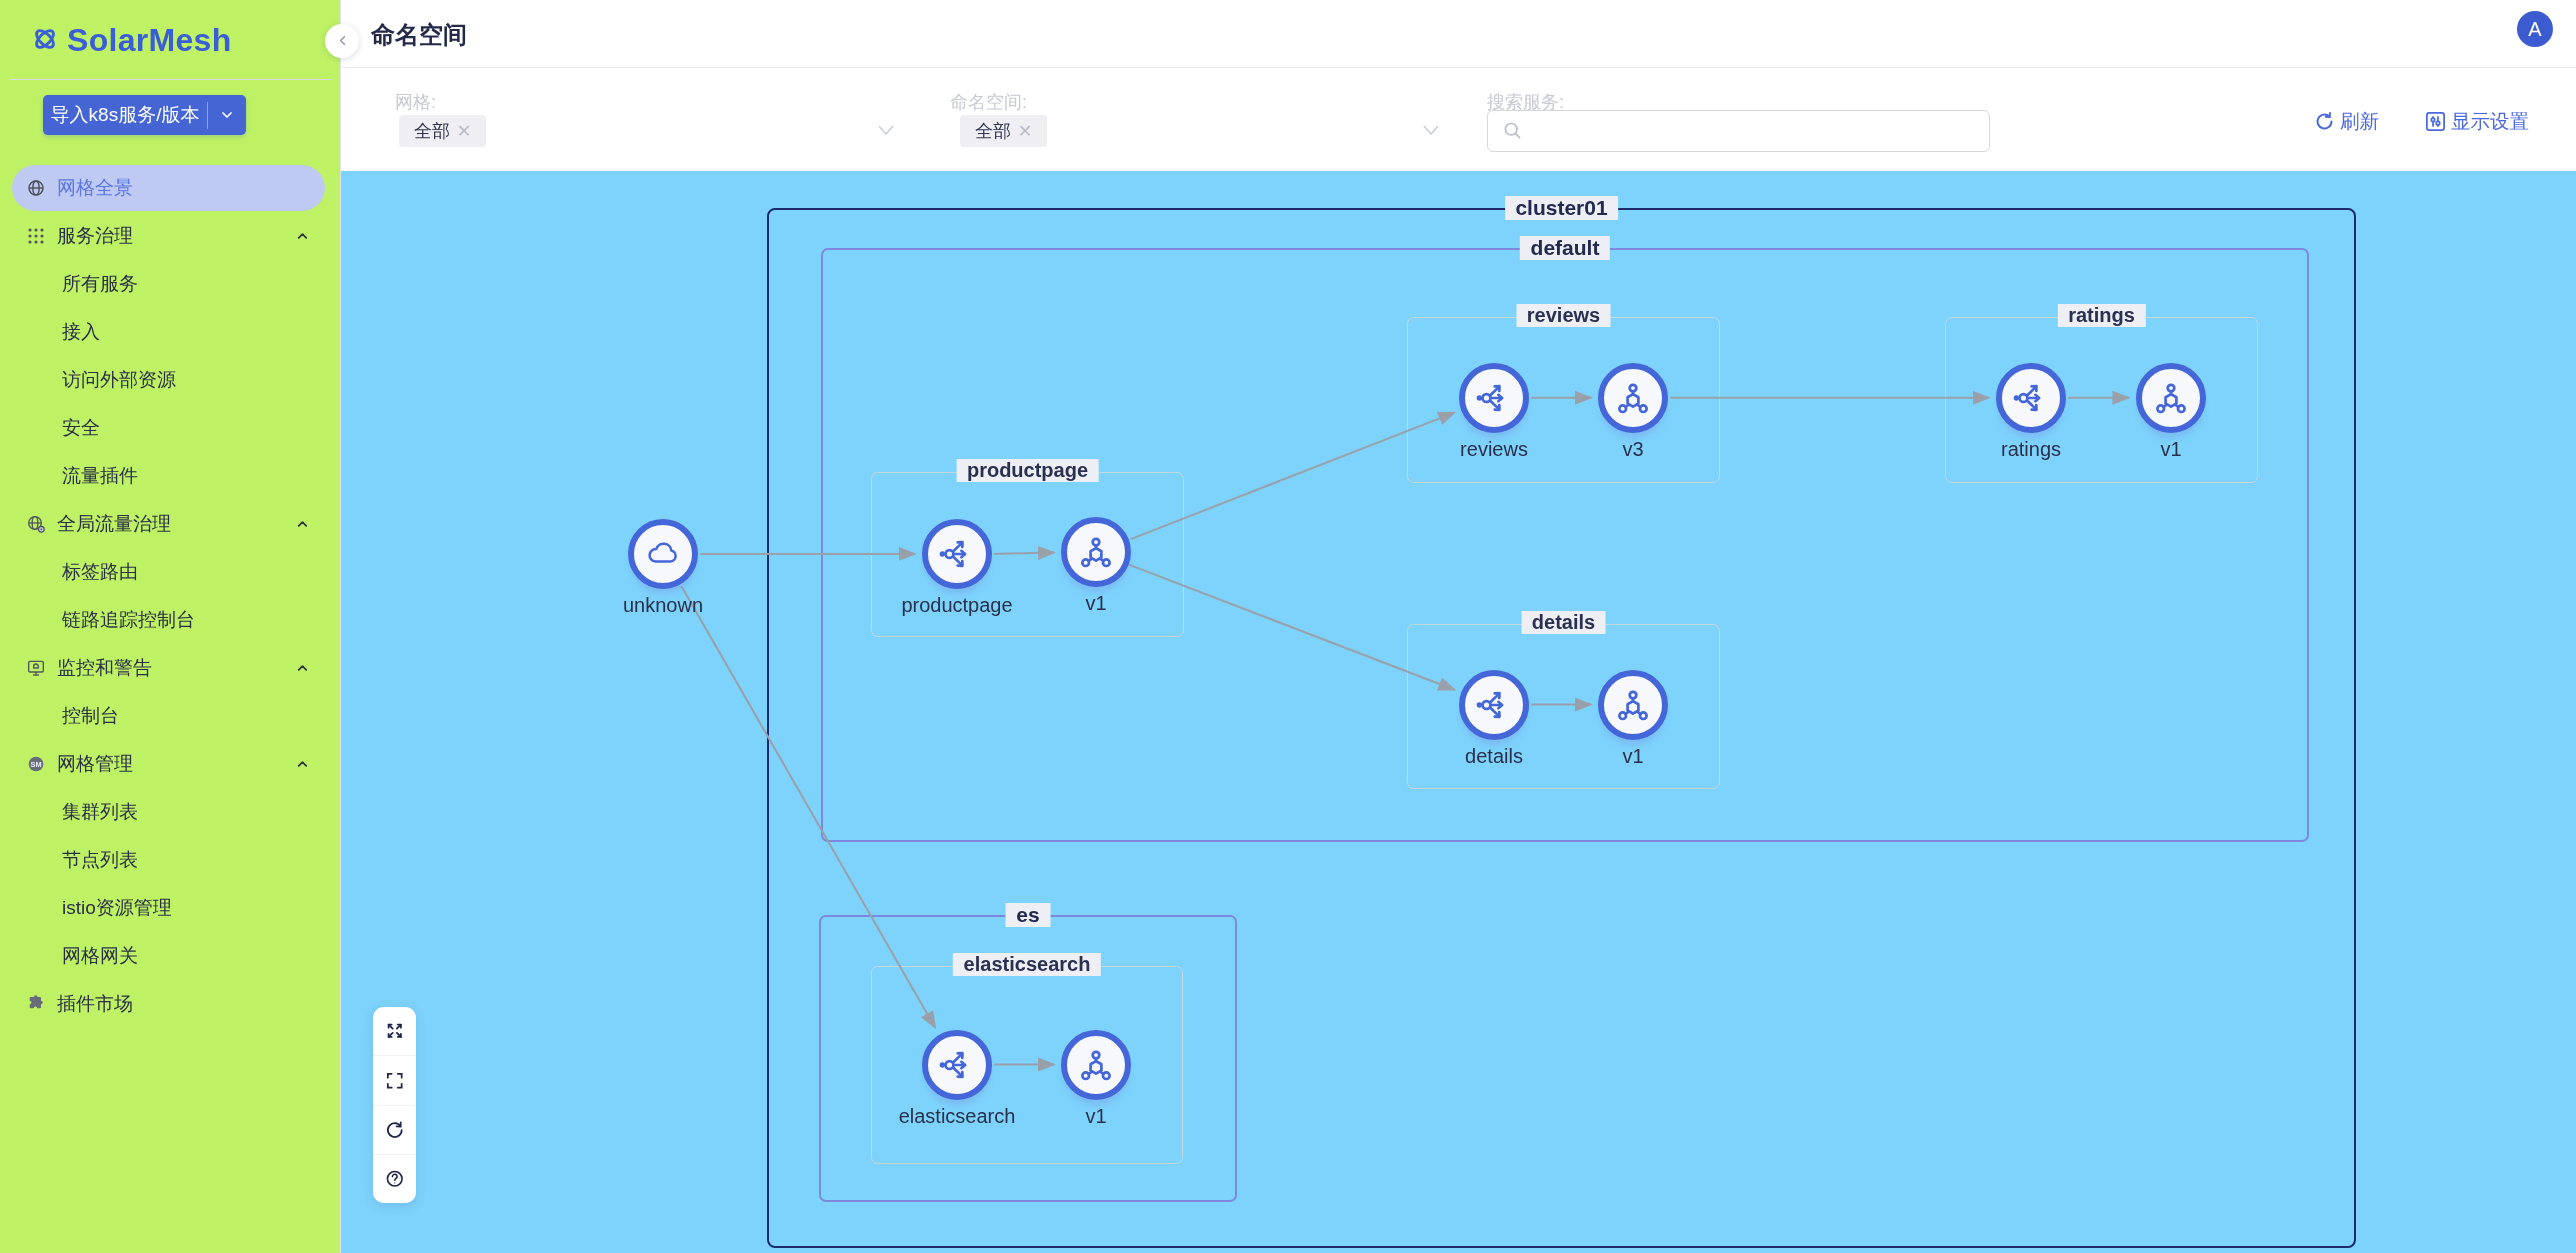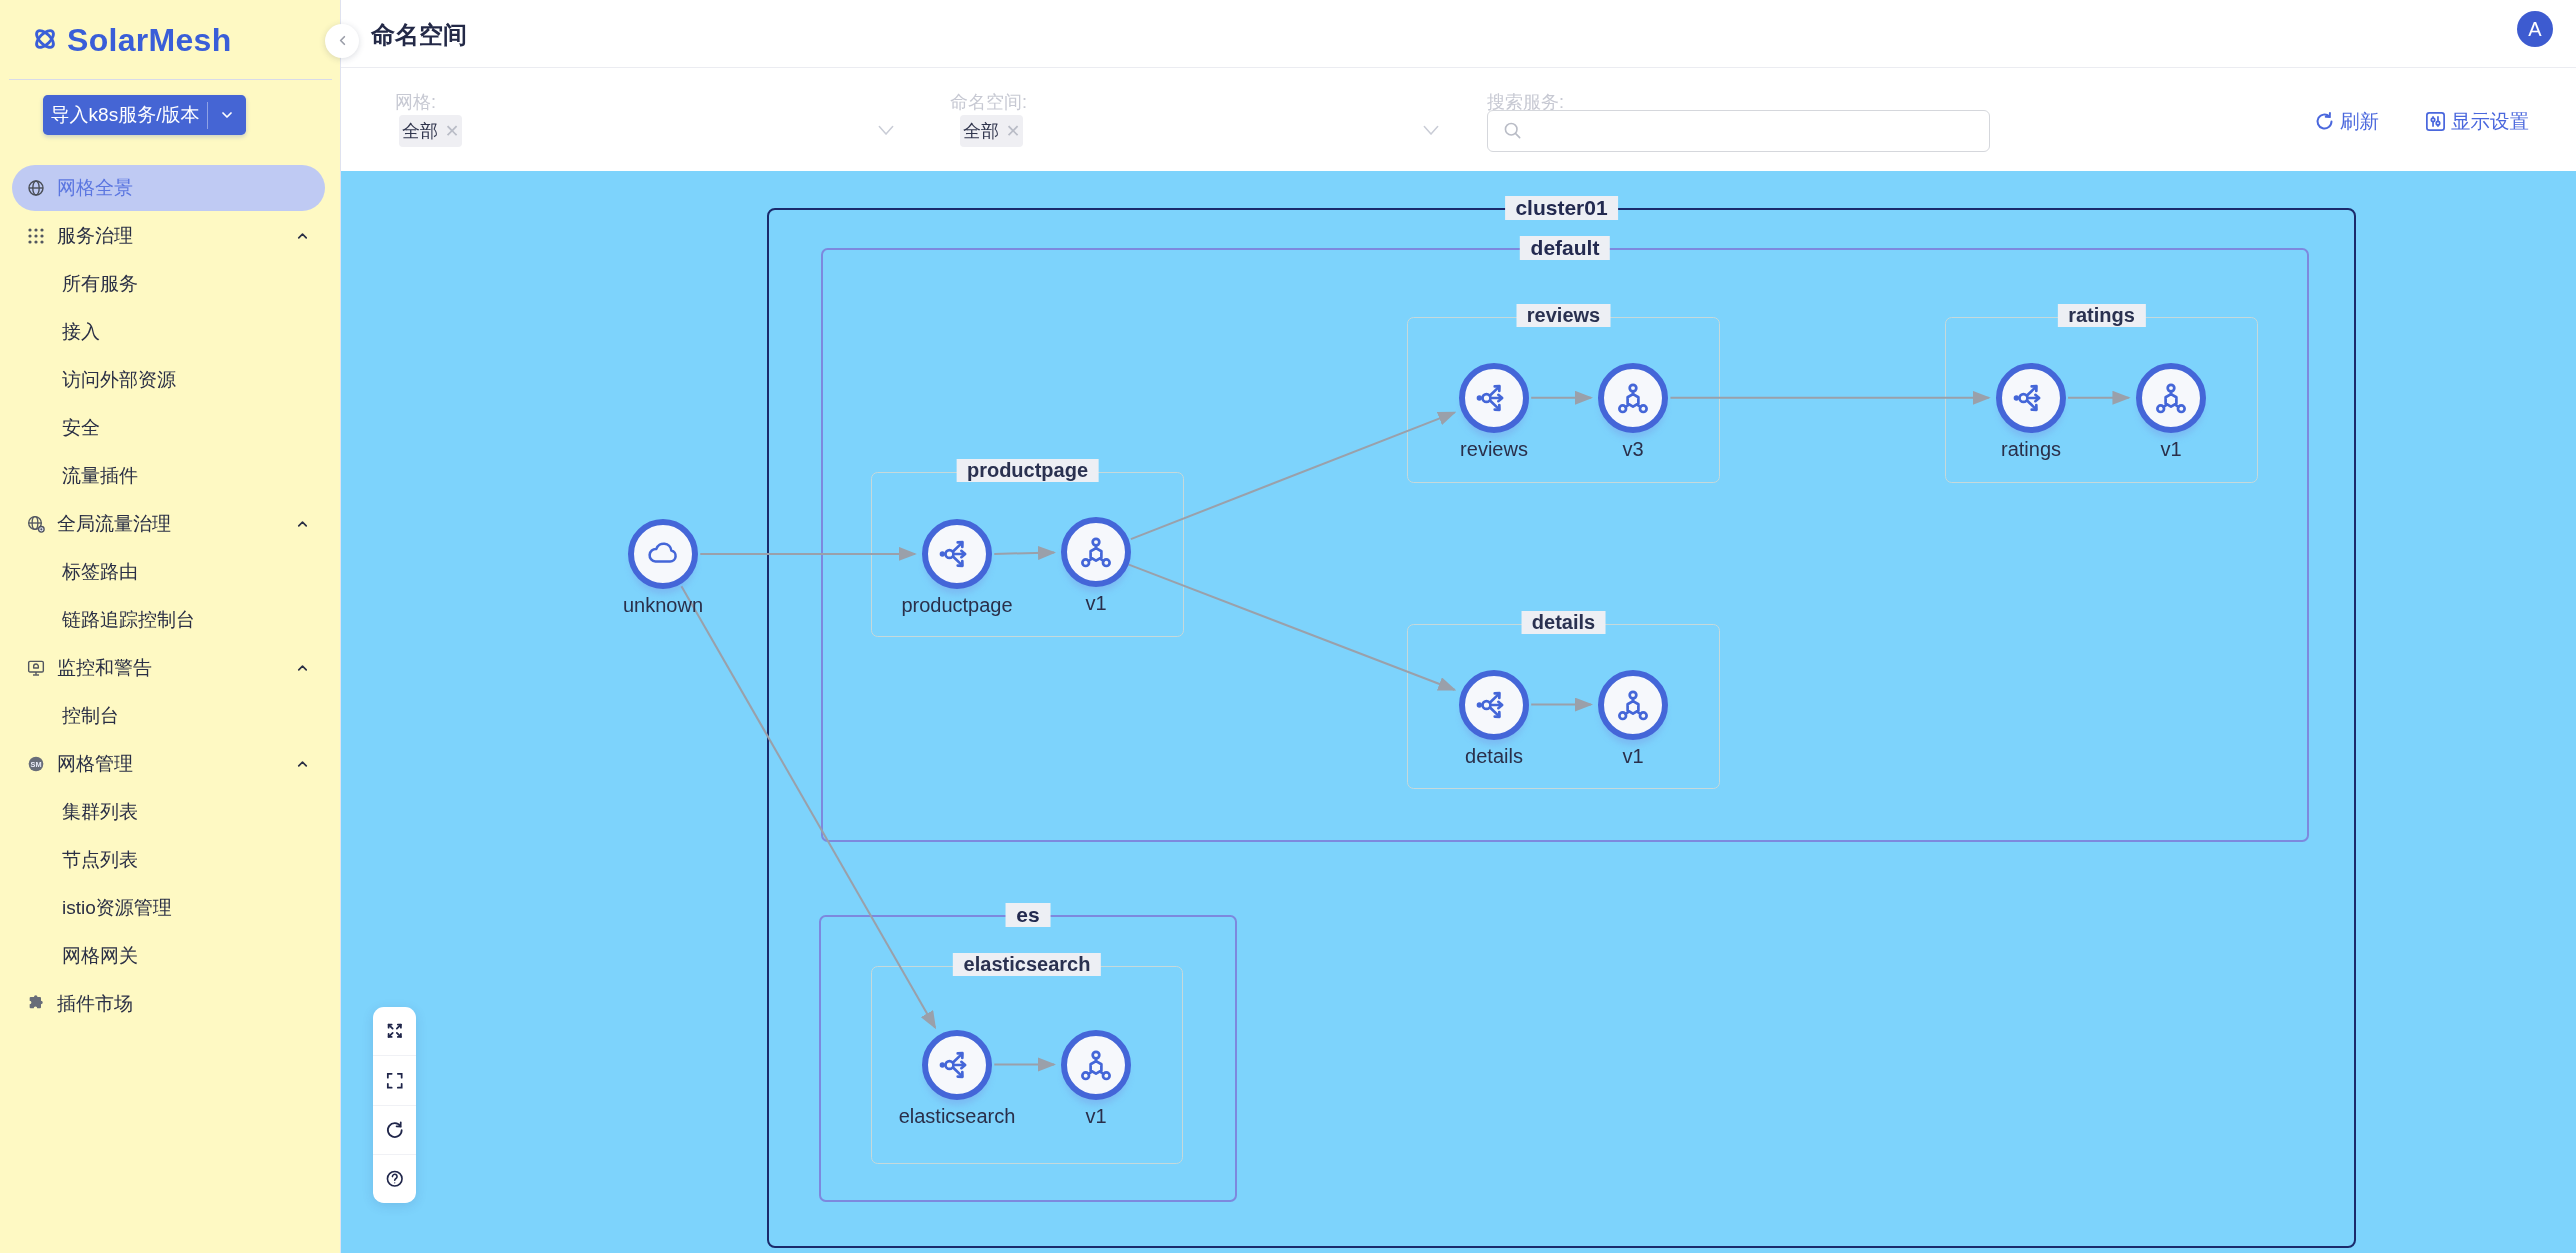--- a/index.html
+++ b/index.html
@@ -2,21 +2,21 @@
 <html style="font-size:10.8px"><head>
 <meta charset="utf-8">
 <style>
   html,body{margin:0;padding:0;background:#edeff4;}
   *{box-sizing:border-box;}
   .app{position:relative;width:2576px;height:1253px;overflow:hidden;
        font-family:"Liberation Sans","DejaVu Sans",sans-serif;color:#2a2f45;}
 
   
   .sidebar{position:absolute;left:0;top:0;width:341px;height:1253px;
-           background:#fef9c3;border-right:0.7px solid #dfe2ef;}
+           background:#bef264;border-right:0.7px solid #dfe2ef;}
   .logo-row{position:absolute;left:0;top:0;width:100%;height:79px;}
   .logo-icon{position:absolute;left:30px;top:24px;width:30px;height:30px;}
   .logo-text{position:absolute;left:67px;top:21.5px;font-size:32px;font-weight:bold;
              color:#3a5ed8;letter-spacing:0.3px;}
   .logo-divider{position:absolute;left:8.7px;top:79px;width:323px;height:0.7px;background:#d8dbe9;}
   .import-btn{position:absolute;left:43px;top:95px;width:203px;height:40px;background:#4565d4;
               border-radius:4.7px;color:#fff;display:flex;align-items:center;cursor:pointer;
               box-shadow:0 2px 4px rgba(60,90,200,.25);}
   .import-btn .main-label{flex:0 0 164px;text-align:center;font-size:19px;}
   .import-btn .split{width:0.7px;height:27px;background:rgba(255,255,255,.4);}
@@ -38,21 +38,21 @@
                 background:#fff;box-shadow:0 1.3px 6.7px rgba(50,60,90,.18);display:flex;
                 align-items:center;justify-content:center;color:#9a9da8;z-index:12;cursor:pointer;}
   .page-title{position:absolute;left:30px;top:19px;font-size:24px;font-weight:bold;color:#232947;}
   .avatar{position:absolute;left:2176px;top:11.4px;width:36px;height:36px;border-radius:50%;
           background:#3d5bd0;color:#fff;font-size:20px;display:flex;align-items:center;
           justify-content:center;cursor:pointer;}
 
   
   .filterbar{position:absolute;left:341px;top:68px;right:0;height:103px;background:#fff;}
   .f-label{position:absolute;top:22px;font-size:18px;color:#c7c9d3;white-space:nowrap;}
-  .tag{position:absolute;top:47px;height:32px;padding:0 3px;background:#efeff3;border-radius:4px;
+  .tag{position:absolute;top:47px;height:32px;padding:0 15px;background:#efeff3;border-radius:4px;
        display:inline-flex;align-items:center;gap:6.7px;font-size:18px;color:#30354d;}
   .tag .x{color:#b9bcc6;font-size:17.5px;cursor:pointer;}
   .sel-caret{position:absolute;top:54px;width:20px;height:17.5px;color:#c9ccd6;cursor:pointer;}
   .search-box{position:absolute;left:1146px;top:42px;width:503px;height:42px;border:1.3px solid #d5d7dc;
               border-radius:6px;background:#fff;}
   .search-box svg{position:absolute;left:13.5px;top:9.4px;width:21.5px;height:21.5px;color:#b9bcc6;}
   .search-box input{position:absolute;left:43px;top:1.3px;right:6.7px;height:36px;border:0;outline:0;
                     font-size:18px;font-family:inherit;background:transparent;color:#30354d;}
   .fb-action{position:absolute;top:38px;height:30px;display:inline-flex;align-items:center;gap:4px;
              color:#4a67dd;font-size:19.5px;cursor:pointer;}

